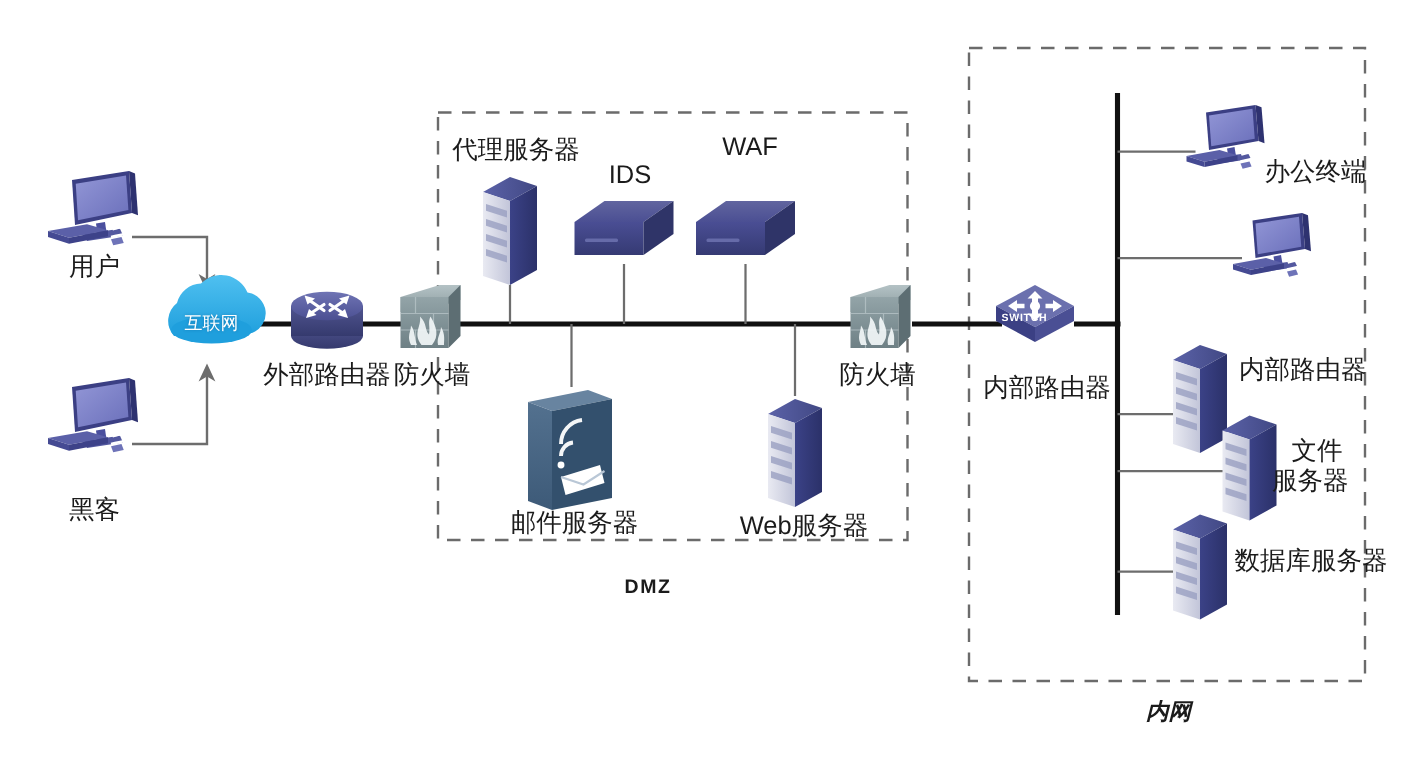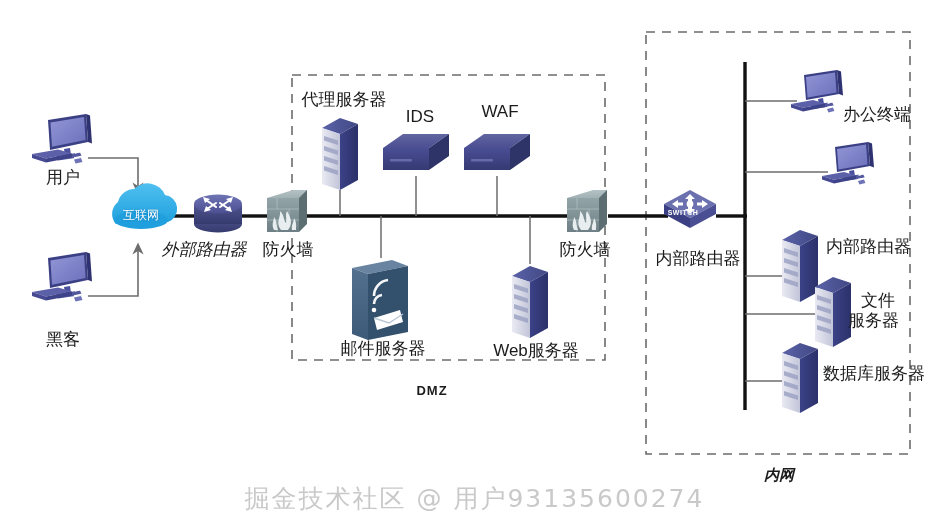--- a/index.html
+++ b/index.html
@@ -366,35 +366,34 @@
         <path d="M2,30 L16,34.5 L16,39 L2,34.5 Z"></path>
         <path d="M2,40 L16,44.5 L16,49 L2,44.5 Z"></path>
         <path d="M2,50 L16,54.5 L16,59 L2,54.5 Z"></path>
       </g>
     </g>
   </svg>
 
   <div class="lbl ctr" style="left:63px;top:168px;">用户</div>
   <div class="lbl ctr" style="left:63px;top:330px;">黑客</div>
   <div class="lbl ctr cloud" style="left:141px;top:209px;">互联网</div>
-  <div class="lbl ctr" style="left:204px;top:240px;font-style:italic;">外部路由器</div>
+  <div class="lbl ctr" style="left:218px;top:240px;">外部路由器</div>
   <div class="lbl ctr" style="left:288px;top:240px;">防火墙</div>
 
   <div class="lbl ctr" style="left:344px;top:90px;">代理服务器</div>
   <div class="lbl ctr" style="left:420px;top:107px;">IDS</div>
-  <div class="lbl ctr" style="left:500px;top:102px;">WAF</div>
+  <div class="lbl ctr" style="left:500px;top:88px;">WAF</div>
   <div class="lbl ctr" style="left:383px;top:339px;">邮件服务器</div>
   <div class="lbl ctr" style="left:536px;top:341px;">Web服务器</div>
   <div class="lbl ctr" style="left:585px;top:240px;">防火墙</div>
   <div class="lbl ctr big" style="left:432px;top:384px;">DMZ</div>
 
   <div class="lbl ctr" style="left:698px;top:249px;">内部路由器</div>
   <div class="lbl ctr sw" style="left:683px;top:209px;">SWITCH</div>
   <div class="lbl" style="left:843px;top:105px;text-align:center;">办公终端</div>
   <div class="lbl" style="left:826px;top:237px;">内部路由器</div>
   <div class="lbl" style="left:861px;top:291px;">文件</div>
   <div class="lbl" style="left:848px;top:311px;">服务器</div>
   <div class="lbl" style="left:823px;top:364px;">数据库服务器</div>
   <div class="lbl ctr zone" style="left:779px;top:466px;font-style:italic;">内网</div>
 
-  <div class="wm">掘金技术社区 @ 用户93135600274</div>
 
 </div>
 
 </body></html>

